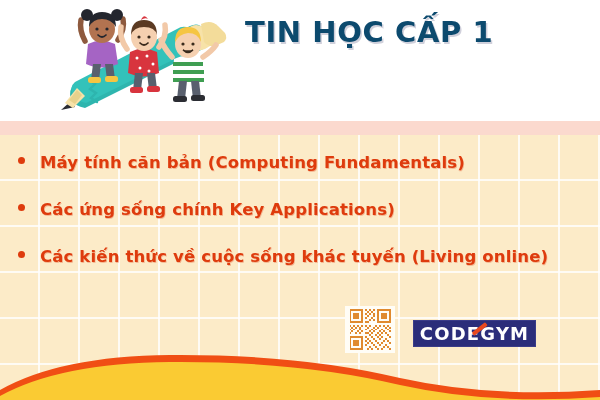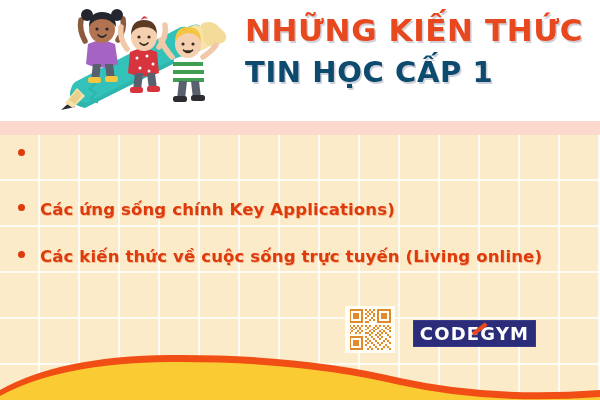--- a/index.html
+++ b/index.html
@@ -235,43 +235,43 @@
           <ellipse cx="133" cy="42" rx="13" ry="14" fill="#F5D0B0"></ellipse>
           <path d="M120 40 Q120 25 133 25 Q146 25 146 40 Q143 31 133 31 Q124 32 120 40 Z" fill="#F5C542"></path>
           <circle cx="128" cy="42" r="1.6" fill="#3A2A1C"></circle>
           <circle cx="138" cy="42" r="1.6" fill="#3A2A1C"></circle>
           <path d="M128 48 Q133 53 138 48 Q133 50 128 48 Z" fill="#ffffff" stroke="#3A2A1C" stroke-width="1.3"></path>
         </g>
       </svg>
     </div>
 
     <div id="title-block">
-      <div class="title-line1">NHỮNG KIẾN THỨC</div>
       <div class="title-line2">TIN HỌC CẤP 1</div>
     </div>
   </div>
 
   <div id="pink-band"></div>
 
   <div id="body-area">
 
     <div id="bullet-list">
 
       <div class="bullet-row">
         <span class="bullet-dot"></span>
+        <span class="bullet-text">Máy tính căn bản (Computing Fundamentals)</span>
       </div>
 
       <div class="bullet-row">
         <span class="bullet-dot"></span>
         <span class="bullet-text">Các ứng sống chính Key Applications)</span>
       </div>
 
       <div class="bullet-row">
         <span class="bullet-dot"></span>
-        <span class="bullet-text">Các kiến thức về cuộc sống trực tuyến (Living online)</span>
+        <span class="bullet-text">Các kiến thức về cuộc sống khác tuyến (Living online)</span>
       </div>
 
 
     </div>
   </div>
 
   <div id="wave">
     <svg width="600" height="62" viewBox="0 0 600 62" preserveAspectRatio="none" xmlns="http://www.w3.org/2000/svg">
       <path d="M0 52 Q60 18 170 17 Q300 16 400 40 Q490 60 600 52 L600 62 L0 62 Z" fill="#F04E14"></path>
       <path d="M0 60 Q60 27 170 26 Q300 25 400 49 Q490 69 600 61 L600 62 L0 62 Z" fill="#FACB33"></path>

